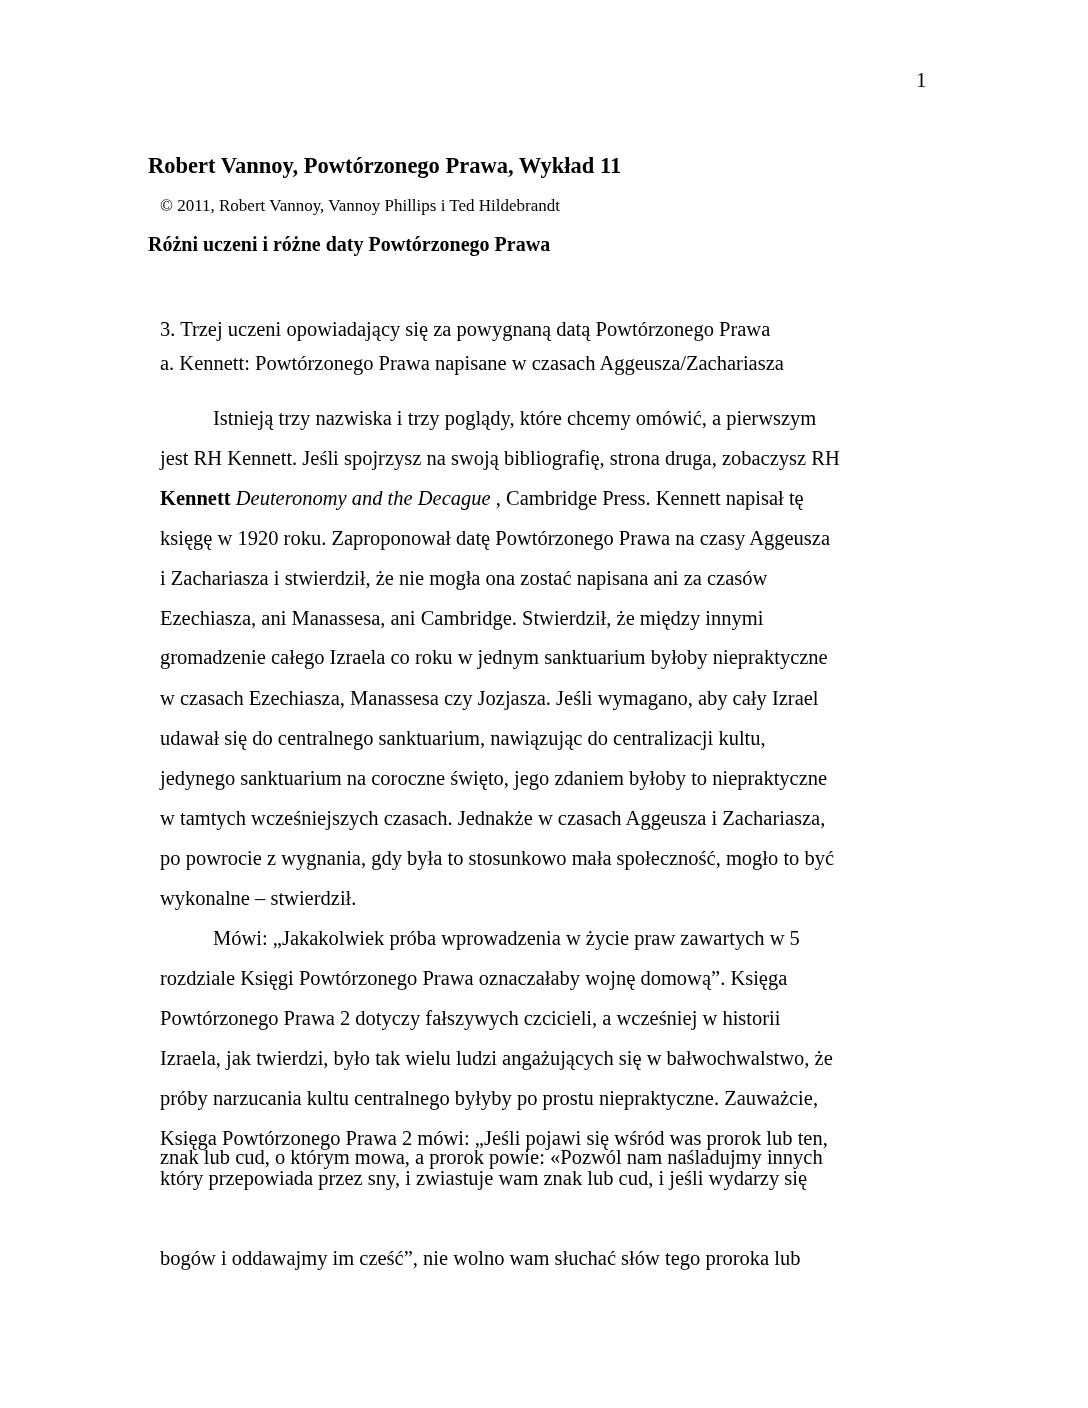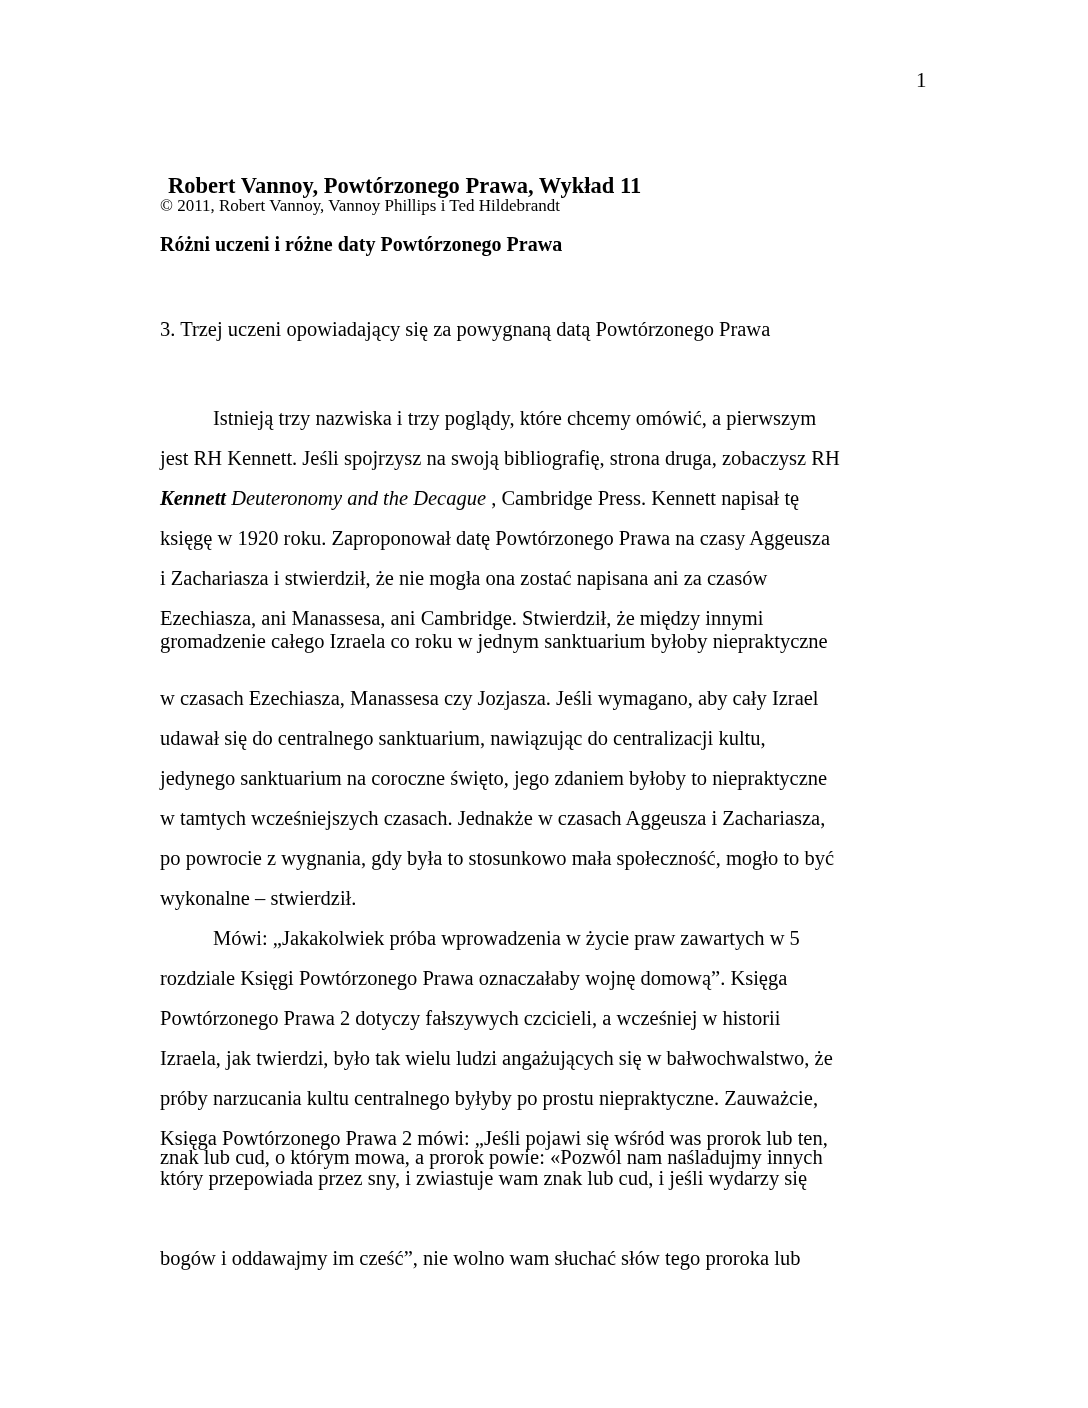--- a/index.html
+++ b/index.html
@@ -1,50 +1,51 @@
 <!DOCTYPE html>
 <html><head>
   <meta charset="utf-8">
   <style>
     html, body { margin: 0; padding: 0; background: #ffffff; }
     body { width: 1088px; height: 1408px; position: relative; overflow: hidden;
            font-family: "Liberation Serif", "DejaVu Serif", serif; color: #000; }
     .page { position: absolute; left: 0; top: 0; width: 1088px; height: 1408px; background: #fff; }
     .page-number { position: absolute; left: 916px; top: 68px; font-size: 21px; line-height: 24px; }
-    .title { position: absolute; left: 168px; top: 152px; font-size: 22.5px; font-weight: bold; line-height: 28px; white-space: nowrap; margin-top: 20px; }
+    .title { position: absolute; left: 148px; top: 152px; font-size: 22.5px; font-weight: bold; line-height: 28px; white-space: nowrap; }
     .copyright { position: absolute; left: 160px; top: 195px; font-size: 17px; line-height: 22px; white-space: nowrap; }
-    .subtitle { position: absolute; left: 160px; top: 231px; font-size: 20px; font-weight: bold; line-height: 26px; white-space: nowrap; }
+    .subtitle { position: absolute; left: 148px; top: 231px; font-size: 20px; font-weight: bold; line-height: 26px; white-space: nowrap; }
     .line { position: absolute; left: 160px; font-size: 20.5px; line-height: 26px; white-space: nowrap; }
     .indent { left: 213px; }
-    .bold { font-weight: bold; font-style: italic; }
+    .bold { font-weight: bold; }
     .ital { font-style: italic; }
   </style>
 </head>
 <body>
 
 <div class="page">
   <div class="page-number">1</div>
 
   <div class="title">Robert Vannoy, Powtórzonego Prawa, Wykład 11</div>
   <div class="copyright">© 2011, Robert Vannoy, Vannoy Phillips i Ted Hildebrandt</div>
   <div class="subtitle">Różni uczeni i różne daty Powtórzonego Prawa</div>
 
   <div class="line" style="top:316px">3. Trzej uczeni opowiadający się za powygnaną datą Powtórzonego Prawa</div>
+  <div class="line" style="top:350px">a. Kennett: Powtórzonego Prawa napisane w czasach Aggeusza/Zachariasza</div>
 
   <div>
     <div class="line indent" style="top:405px">Istnieją trzy nazwiska i trzy poglądy, które chcemy omówić, a pierwszym</div>
     <div class="line" style="top:445px">jest RH Kennett. Jeśli spojrzysz na swoją bibliografię, strona druga, zobaczysz RH</div>
     <div class="line" style="top:485px">
       <span class="bold">Kennett</span>
       <span class="ital">Deuteronomy and the Decague</span><span> , Cambridge Press. Kennett napisał tę</span>
     </div>
     <div class="line" style="top:525px">księgę w 1920 roku. Zaproponował datę Powtórzonego Prawa na czasy Aggeusza</div>
     <div class="line" style="top:565px">i Zachariasza i stwierdził, że nie mogła ona zostać napisana ani za czasów</div>
     <div class="line" style="top:605px">Ezechiasza, ani Manassesa, ani Cambridge. Stwierdził, że między innymi</div>
-    <div class="line" style="top:628px">gromadzenie całego Izraela co roku w jednym sanktuarium byłoby niepraktyczne</div>
+    <div class="line" style="top:644px">gromadzenie całego Izraela co roku w jednym sanktuarium byłoby niepraktyczne</div>
     <div class="line" style="top:685px">w czasach Ezechiasza, Manassesa czy Jozjasza. Jeśli wymagano, aby cały Izrael</div>
     <div class="line" style="top:725px">udawał się do centralnego sanktuarium, nawiązując do centralizacji kultu,</div>
     <div class="line" style="top:765px">jedynego sanktuarium na coroczne święto, jego zdaniem byłoby to niepraktyczne</div>
     <div class="line" style="top:805px">w tamtych wcześniejszych czasach. Jednakże w czasach Aggeusza i Zachariasza,</div>
     <div class="line" style="top:845px">po powrocie z wygnania, gdy była to stosunkowo mała społeczność, mogło to być</div>
     <div class="line" style="top:885px">wykonalne – stwierdził.</div>
   </div>
 
   <div>
     <div class="line indent" style="top:925px">Mówi: „Jakakolwiek próba wprowadzenia w życie praw zawartych w 5</div>

